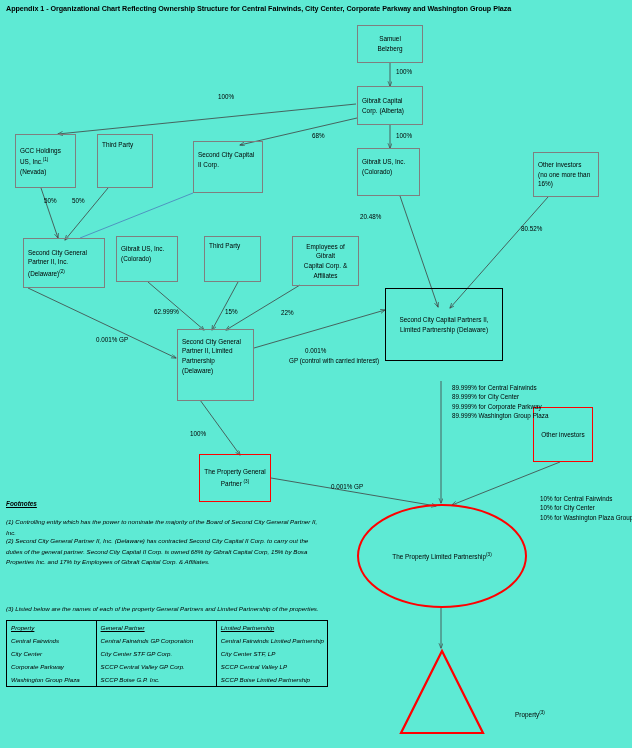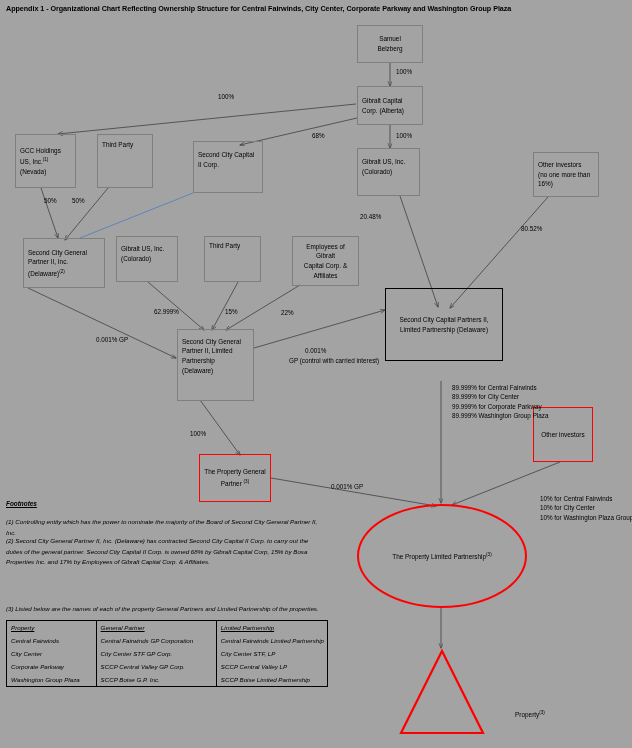--- a/index.html
+++ b/index.html
@@ -9,21 +9,21 @@
   }
   body {
     font-family: "Liberation Sans", sans-serif;
     color: #000000;
   }
   #page {
     position: relative;
     width: 632px;
     height: 748px;
     overflow: hidden;
-    background: #a3a3a3;
+    background: #5eead4;
   }
   #edges {
     position: absolute;
     left: 0;
     top: 0;
     width: 632px;
     height: 748px;
     pointer-events: none;
   }
   .title {

